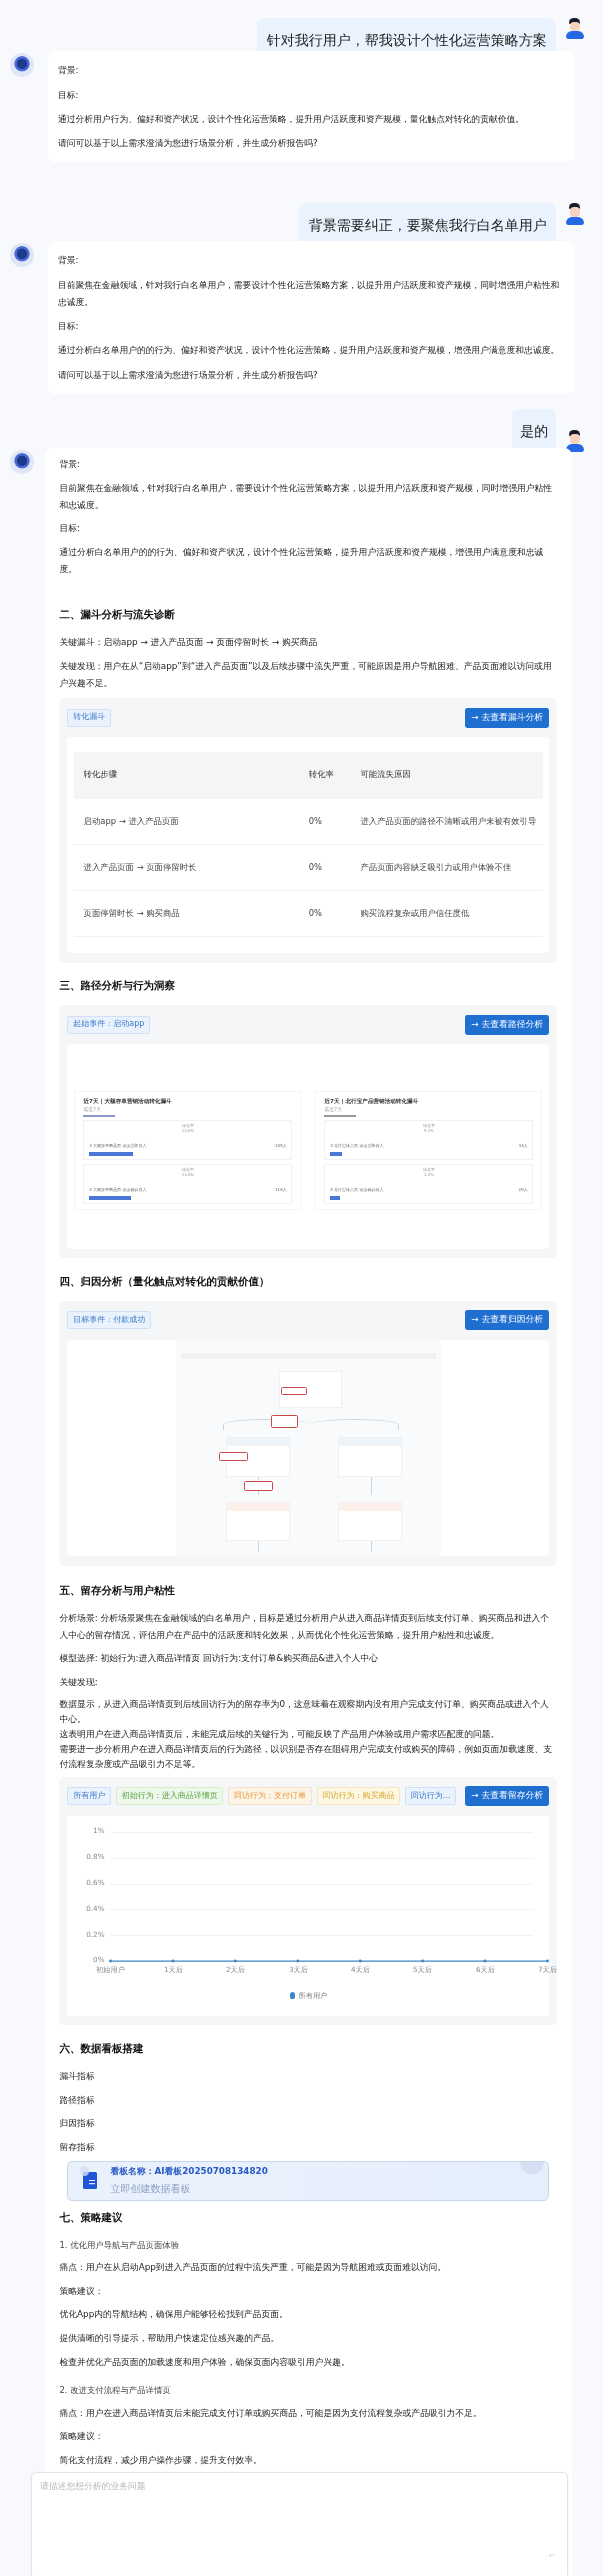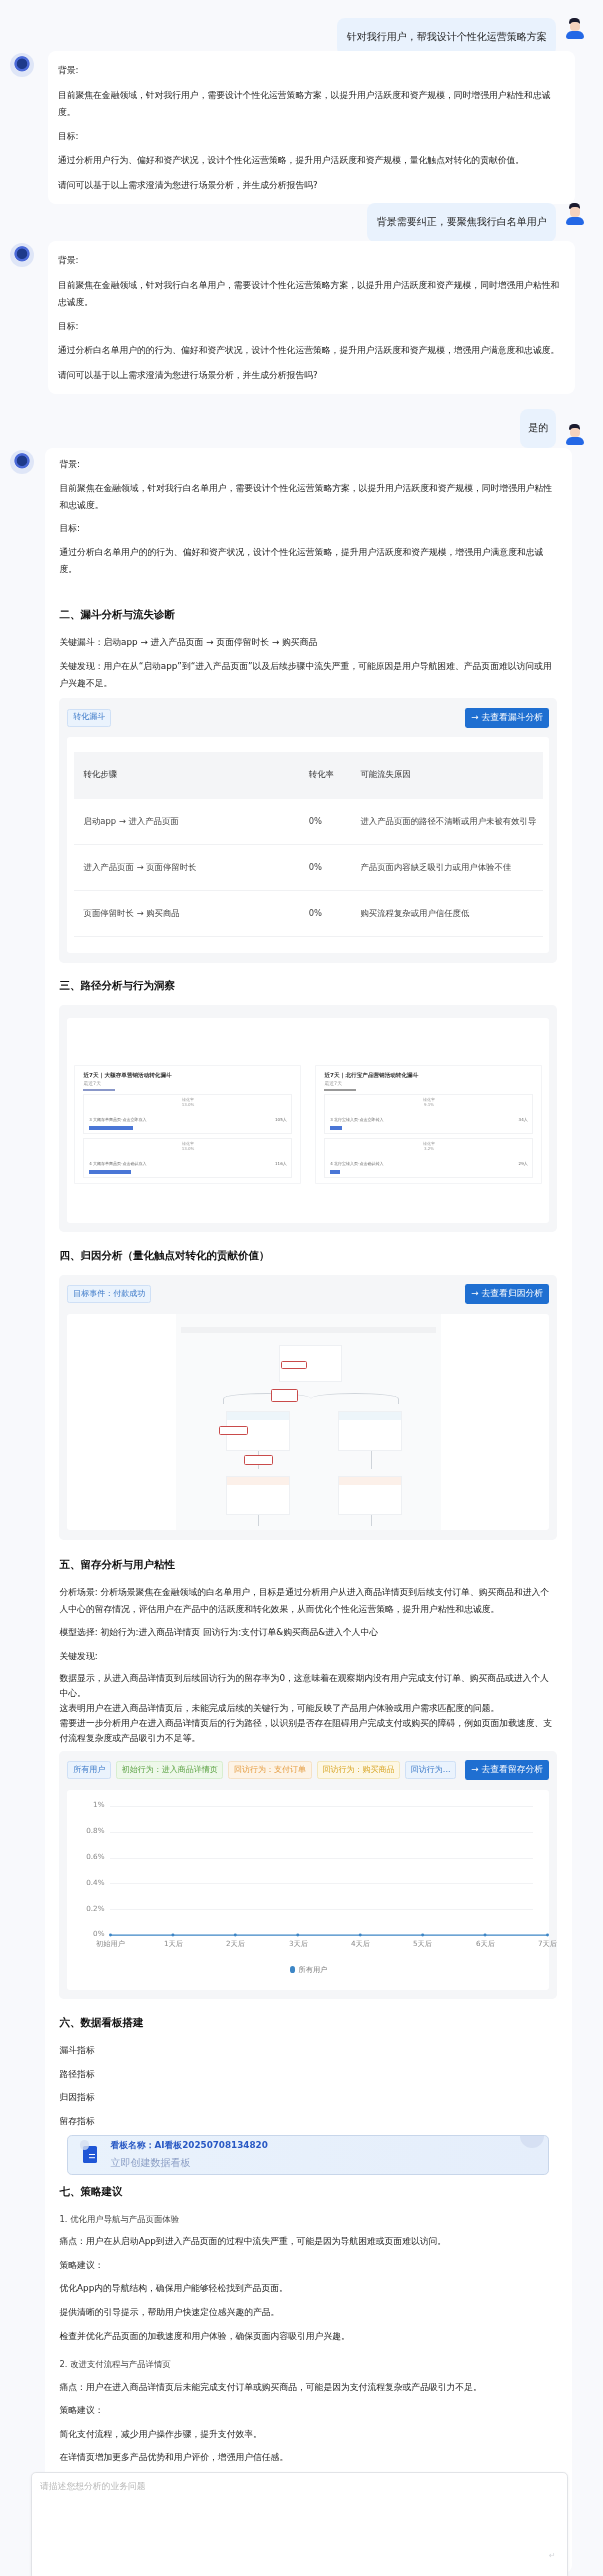--- a/index.html
+++ b/index.html
@@ -2,21 +2,21 @@
 <html style="font-size:13px"><head>
 <meta charset="utf-8">
 <style>
   * { box-sizing: border-box; margin: 0; padding: 0; }
   html, body { width: 603px; background: #f7f8fb; }
   body { font-family: "DejaVu Sans", "Liberation Sans", sans-serif; color: #222; font-size: 8.8px; line-height: 1.6; }
   .page { width: 603px; height: 2576px; position: relative; background: #f8f9fc; overflow: hidden; }
 
   
   .user-row { display: flex; justify-content: flex-end; align-items: flex-start; padding-right: 17.7px; }
-  .user-bubble { background: #e9f2fd; border-radius: 8px; padding: 8px 9.7px; font-size: 10px; color: #222; margin-right: 8px; }
+  .user-bubble { background: #e9f2fd; border-radius: 8px; padding: 8px 9.7px; font-size: 14px; color: #222; margin-right: 8px; }
   .user-avatar { width: 21px; height: 24px; position: relative; }
   .user-avatar .hair { position: absolute; left: 4.8px; top: 0; width: 11.3px; height: 6.4px; background: #1a1a2e; border-radius: 5.6px 5.6px 1.6px 1.6px; }
   .user-avatar .face { position: absolute; left: 5.6px; top: 4px; width: 9.7px; height: 9.7px; background: #f6d3be; border-radius: 4px; }
   .user-avatar .body { position: absolute; left: 1.6px; top: 13.7px; width: 17.7px; height: 8px; background: #2468e6; border-radius: 8.8px 8.8px 3.2px 3.2px; }
 
   
   .bot-row { display: flex; align-items: flex-start; padding-left: 9.7px; }
   .bot-avatar { width: 24px; height: 24px; border-radius: 50%; background: radial-gradient(circle at 50% 45%, #1e3a8a 0 4.8px, #4b6ad8 5.6px 7.2px, #dfe6f7 8px); flex: none; margin-top: 1.6px; }
   .bot-card { background: #fff; border-radius: 8px; margin-left: 14.5px; width: 527px; padding: 14.5px 16px 13px 9.7px; }
   .bot-card p { margin-bottom: 7.2px; line-height: 1.95; }
@@ -97,21 +97,20 @@
         <div class="hair"></div>
         <div class="face"></div>
         <div class="body"></div>
       </div>
   </div>
 
   <div class="bot-row" style="position:absolute; top:51px; left:0;">
     <div class="bot-avatar"></div>
     <div class="bot-card" style="padding:11.3px 14.5px 9.7px 9.7px; margin-left:14.5px;">
       <p>背景:</p>
-      <p>目前聚焦在金融领域，针对我行用户，需要设计个性化运营策略方案，以提升用户活跃度和资产规模，同时增强用户粘性和忠诚度。</p>
       <p>目标:</p>
       <p>通过分析用户行为、偏好和资产状况，设计个性化运营策略，提升用户活跃度和资产规模，量化触点对转化的贡献价值。</p>
       <p>请问可以基于以上需求澄清为您进行场景分析，并生成分析报告吗?</p>
     </div>
   </div>
 
   <div class="user-row" style="position:absolute; top:203px; right:0; left:0;">
     <div class="user-bubble" style="padding:11.3px 9.7px;">背景需要纠正，要聚焦我行白名单用户</div>
     <div class="user-avatar">
         <div class="hair"></div>
@@ -185,20 +184,26 @@
                 <td>0%</td>
                 <td>购买流程复杂或用户信任度低</td>
               </tr>
             </tbody>
           </table>
         </div>
       </div>
 
       <h2 class="sec">三、路径分析与行为洞察</h2>
       <div class="panel">
+        <div class="panel-head">
+          <div class="tags">
+              <span class="tag">起始事件：启动app</span>
+            </div>
+          <button class="go-btn">→ 去查看路径分析</button>
+        </div>
         <div class="panel-body">
           <div class="path-wrap">
             <div class="path-card">
               <div class="path-title">近7天 | 大额存单营销活动转化漏斗</div>
               <div class="path-sub">最近7天</div>
               <div class="path-tabline"></div>
               <div class="path-step">
                 <div class="path-rate">
                     <div>转化率</div>
                     <div>13.0%</div>

